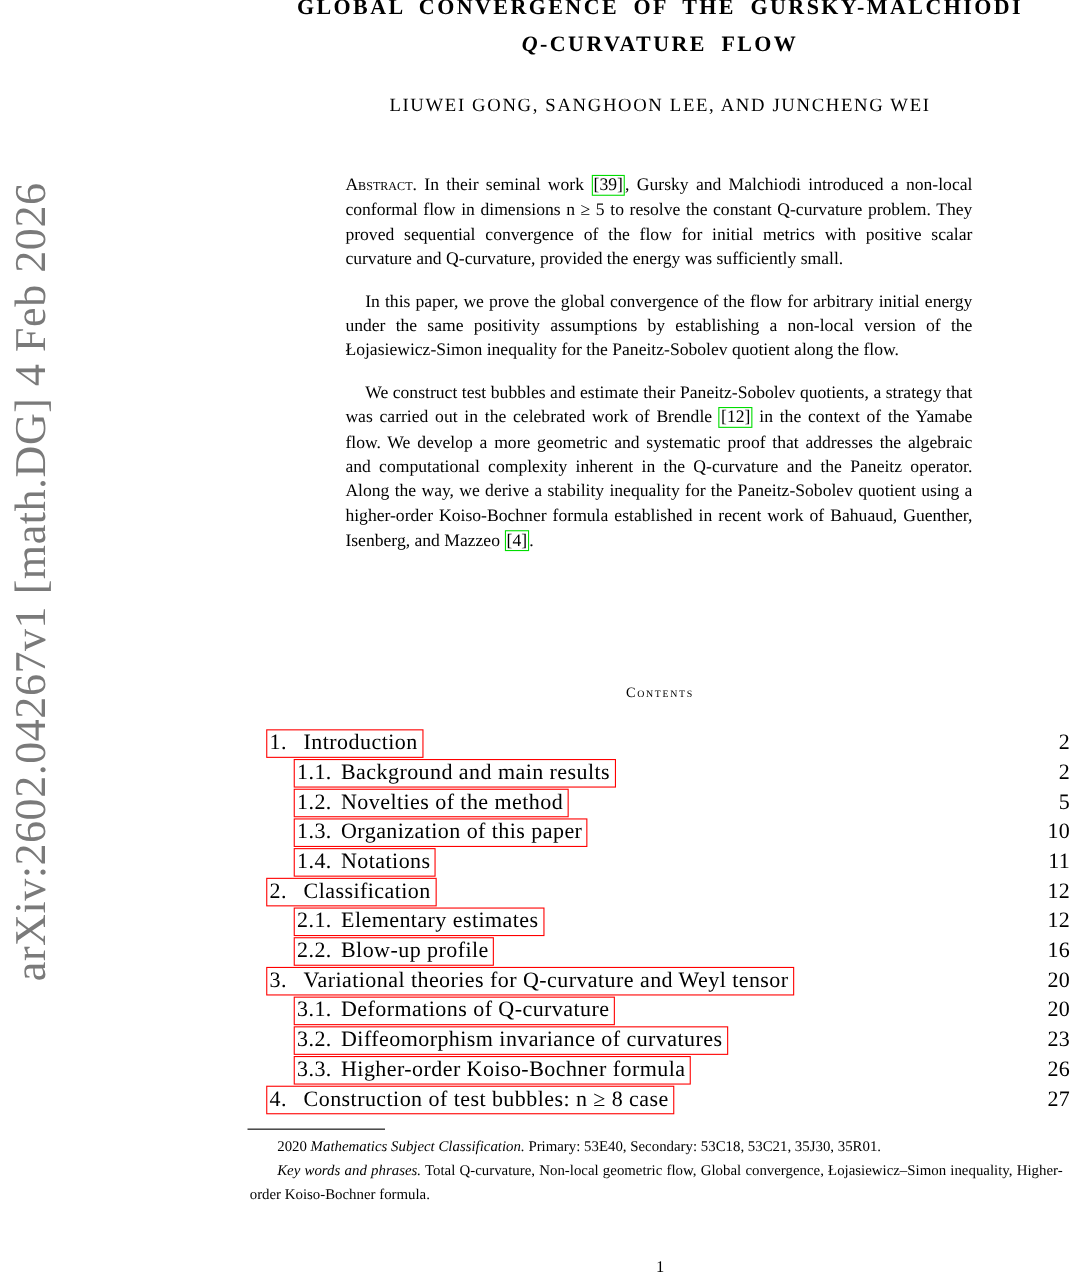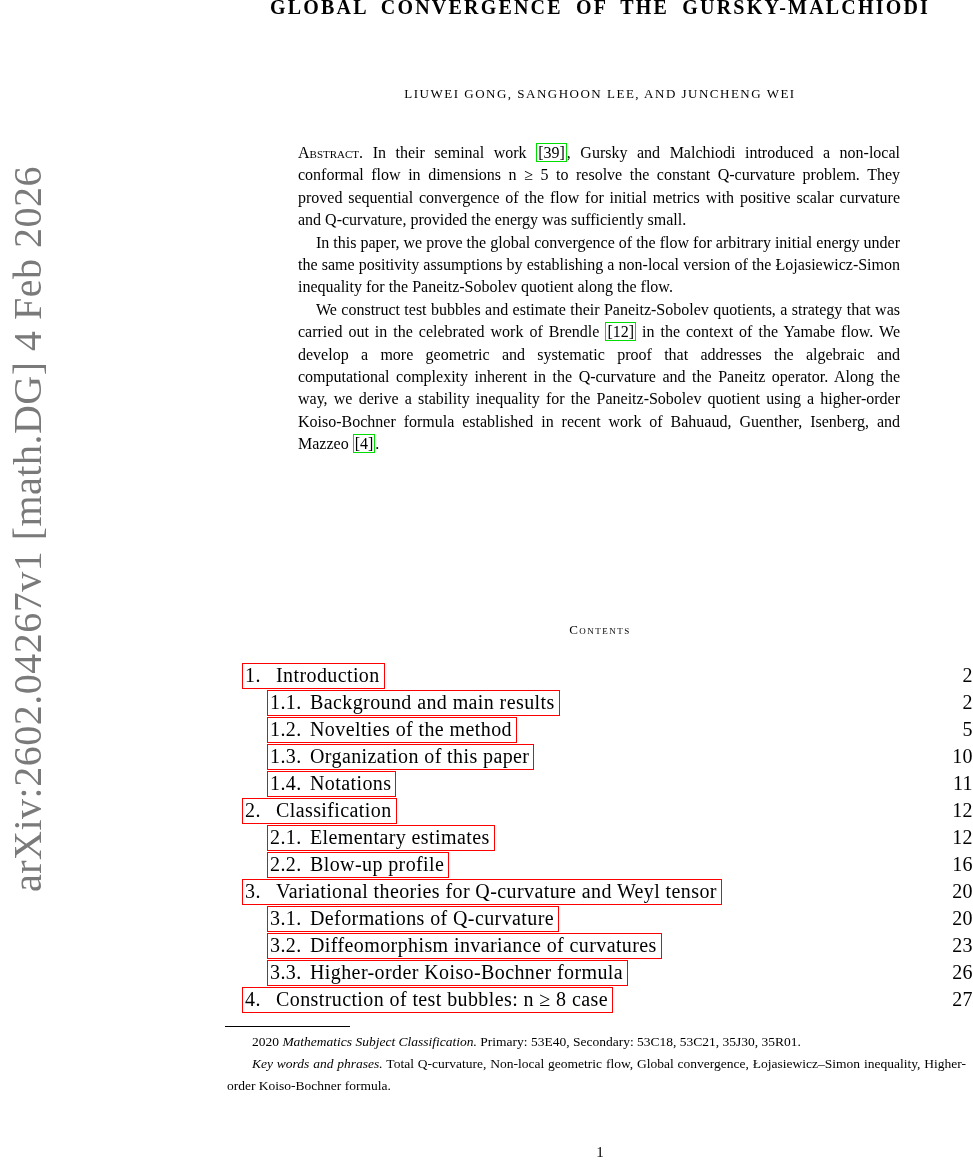--- a/index.html
+++ b/index.html
@@ -19,28 +19,28 @@
   }
 
   .title {
     position:absolute; left:230px; width:740px; top:-9px;
     text-align:center; font-weight:bold; font-size:20px; line-height:33px;
     letter-spacing:2.2px; word-spacing:6px;
   }
 
   .authors {
     position:absolute; left:230px; width:740px; top:86px;
-    text-align:center; font-size:13px; letter-spacing:1.5px;
+    text-align:center; font-size:17px; letter-spacing:1.5px;
   }
 
   .abstract {
     position:absolute; left:298px; width:602px; top:142px;
     font-size:16px; line-height:22.4px; text-align:justify;
   }
-  .abstract p { margin:0; }
+  .abstract p { margin:16px; }
   .abstract p + p { text-indent:18px; }
   .cite {
     border:1.5px solid var(--cite,#00dd00);
     padding:0 1px; white-space:nowrap;
   }
 
   .contents-heading {
     position:absolute; left:230px; width:740px; top:622px;
     text-align:center; font-size:13px; font-variant:small-caps;
     letter-spacing:1.5px;
@@ -74,20 +74,21 @@
     text-align:center; font-size:15px;
   }
 </style>
 </head>
 <body>
 
 <div class="watermark">arXiv:2602.04267v1  [math.DG]  4 Feb 2026</div>
 
 <div class="title">
   <div>GLOBAL CONVERGENCE OF THE GURSKY-MALCHIODI</div>
+  <div><span class="it">Q</span><span>-CURVATURE FLOW</span></div>
 </div>
 
 <div class="authors">LIUWEI GONG, SANGHOON LEE, AND JUNCHENG WEI</div>
 
 <div class="abstract">
   <div>
       <p><span class="sc">Abstract. </span>In their seminal work <span class="cite">[39]</span>, Gursky and Malchiodi introduced a non-local conformal flow in dimensions n ≥ 5 to resolve the constant Q-curvature problem. They proved sequential convergence of the flow for initial metrics with positive scalar curvature and Q-curvature, provided the energy was sufficiently small.</p>
       <p>In this paper, we prove the global convergence of the flow for arbitrary initial energy under the same positivity assumptions by establishing a non-local version of the Łojasiewicz-Simon inequality for the Paneitz-Sobolev quotient along the flow.</p>
       <p>We construct test bubbles and estimate their Paneitz-Sobolev quotients, a strategy that was carried out in the celebrated work of Brendle <span class="cite">[12]</span> in the context of the Yamabe flow. We develop a more geometric and systematic proof that addresses the algebraic and computational complexity inherent in the Q-curvature and the Paneitz operator. Along the way, we derive a stability inequality for the Paneitz-Sobolev quotient using a higher-order Koiso-Bochner formula established in recent work of Bahuaud, Guenther, Isenberg, and Mazzeo <span class="cite">[4]</span>.</p>
     </div>

